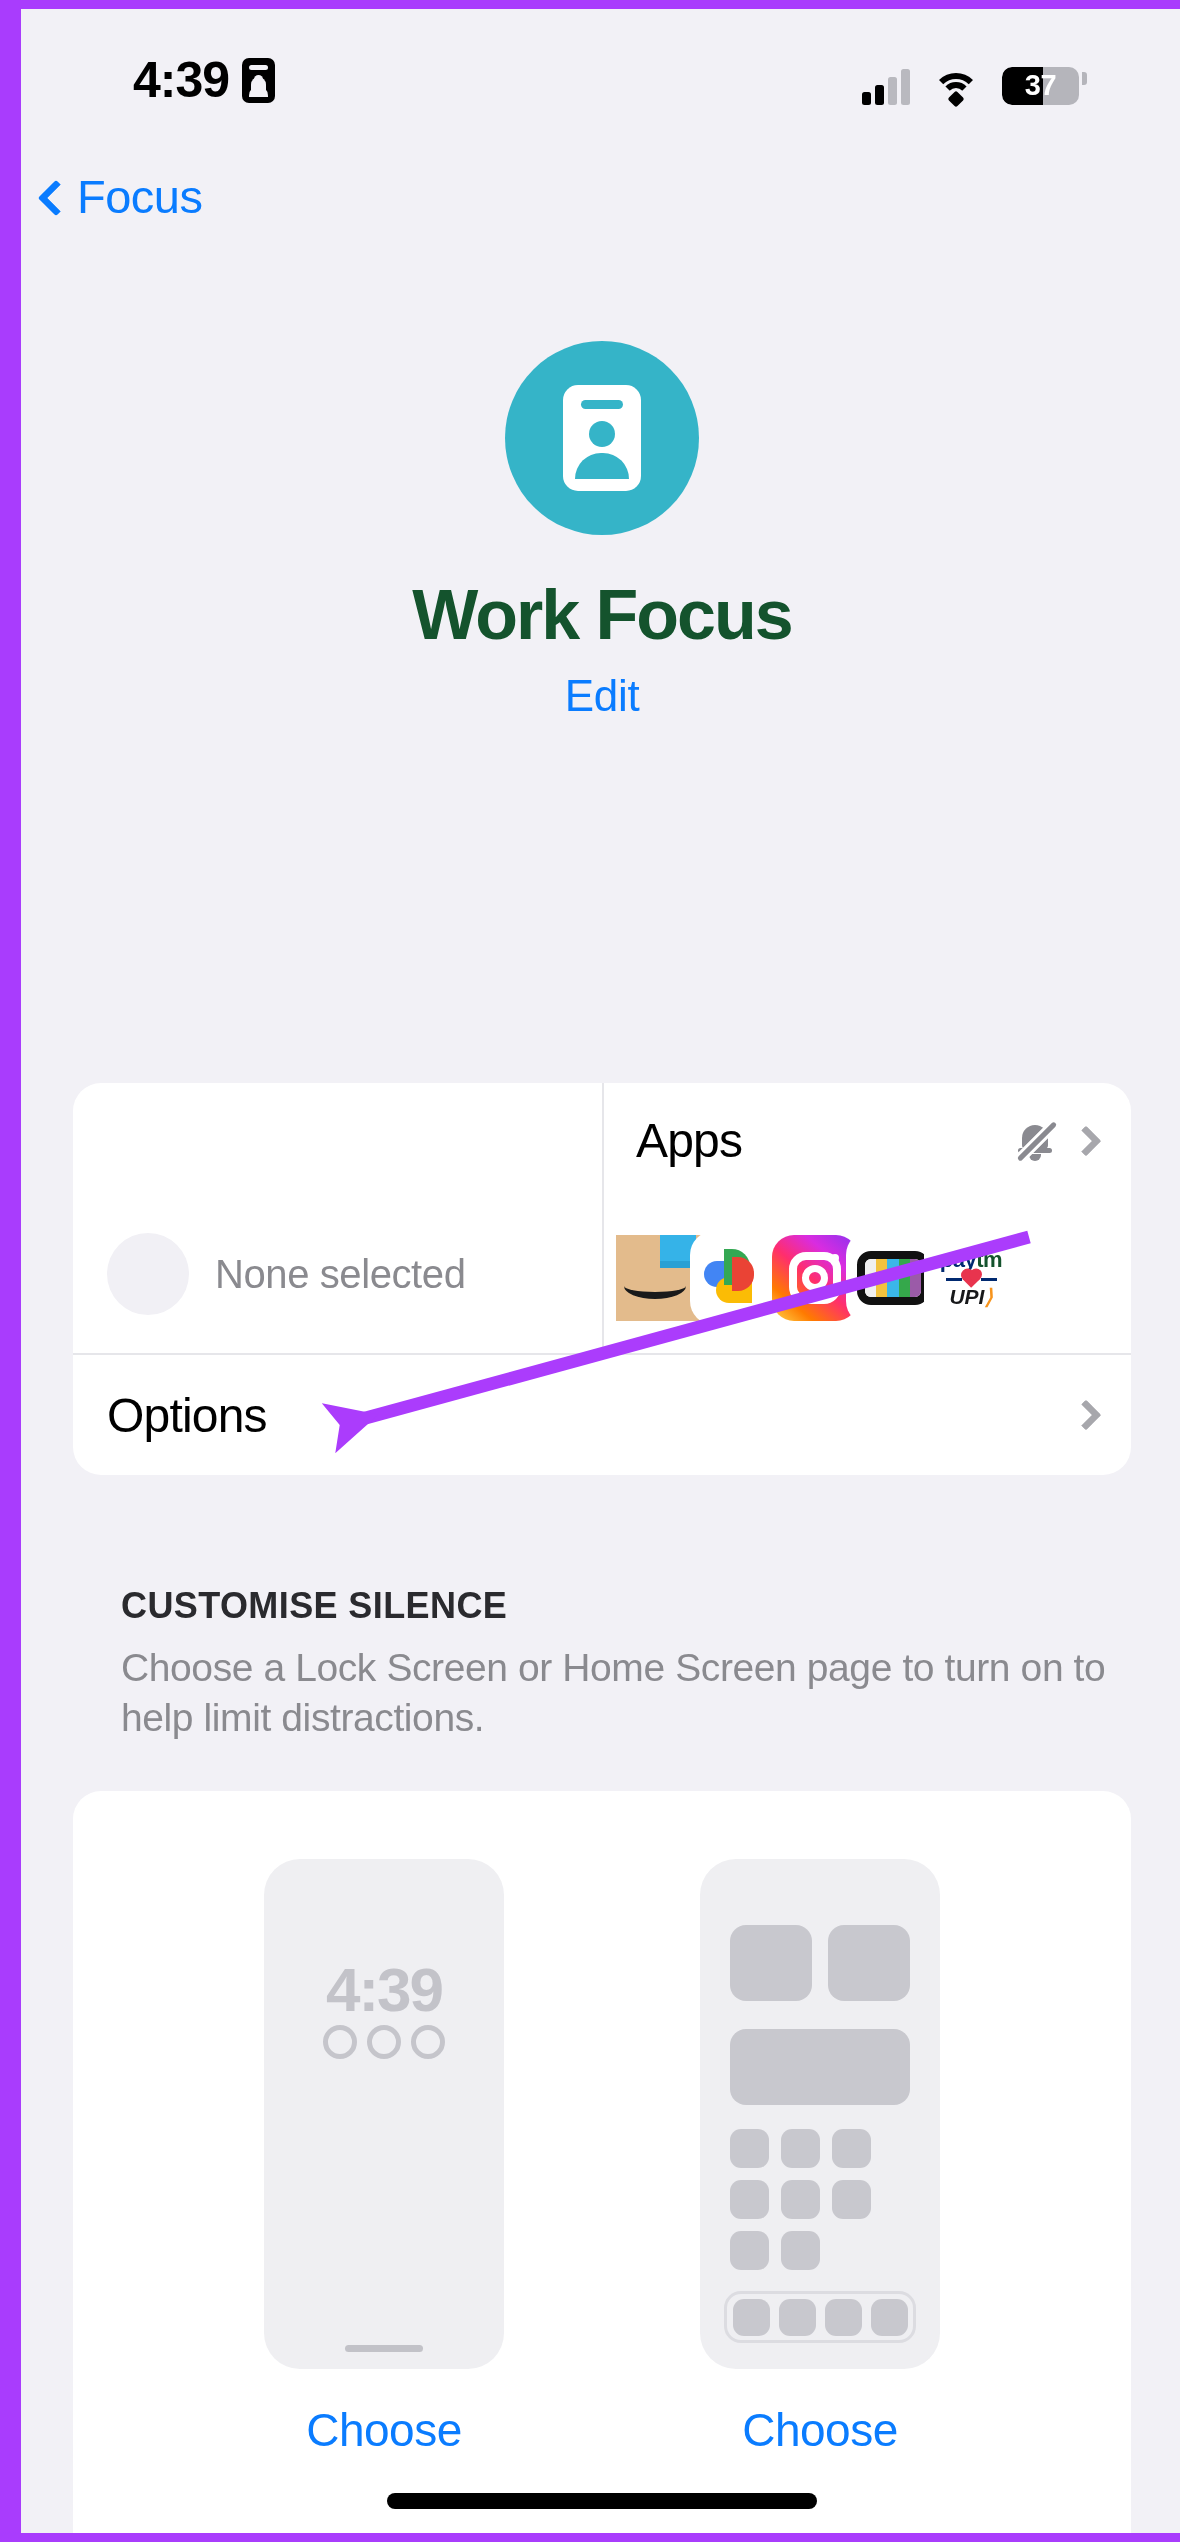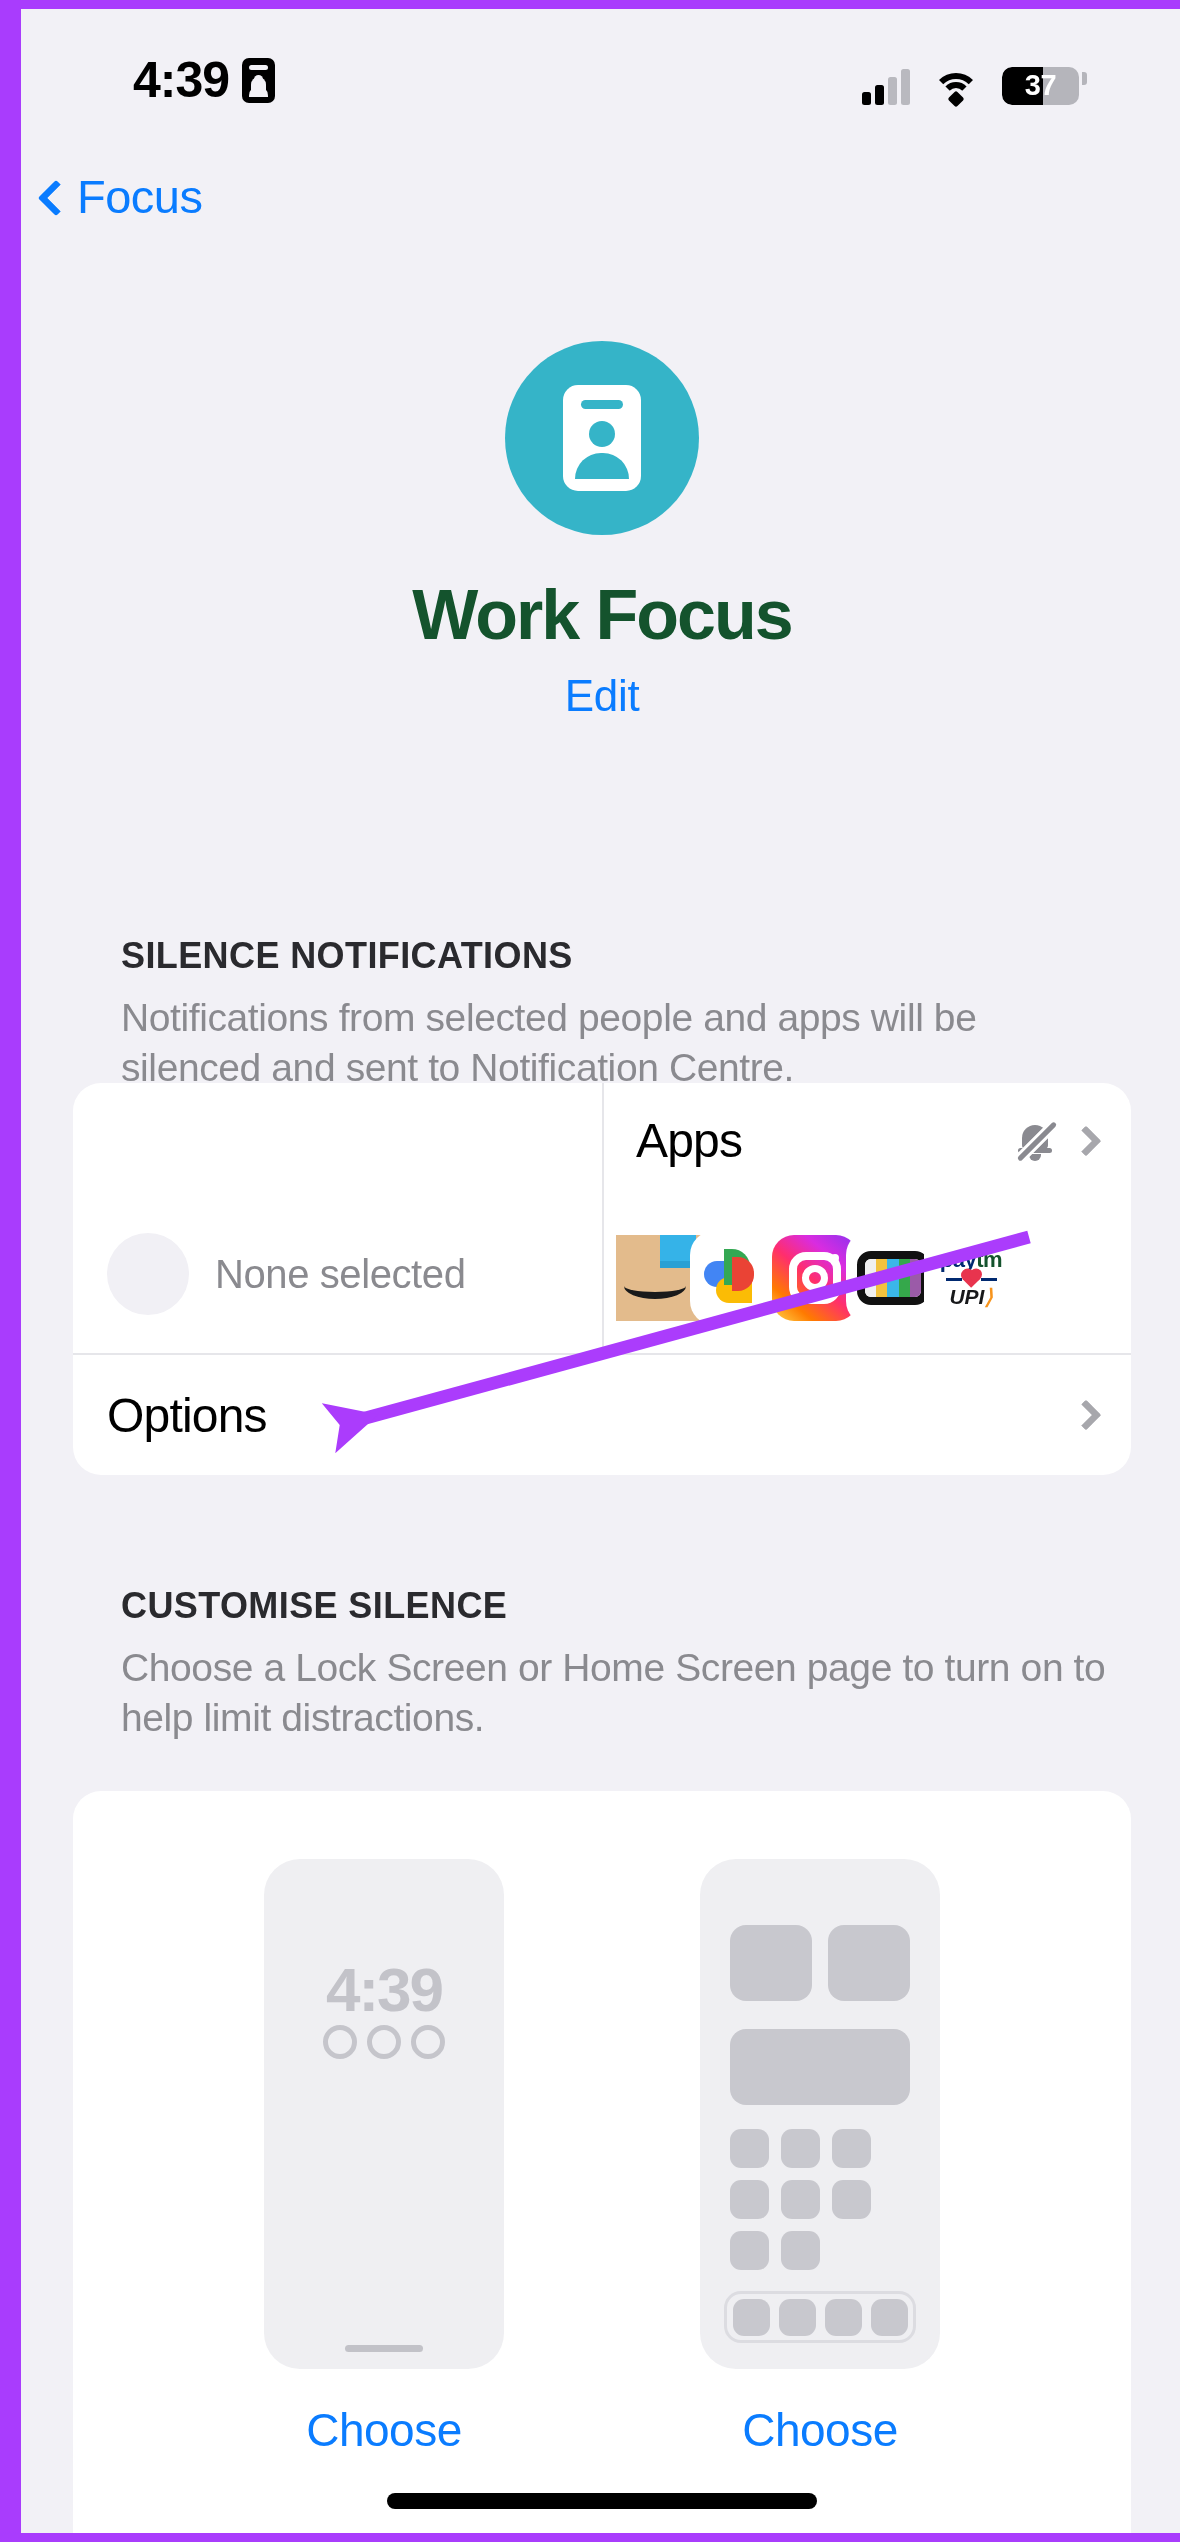--- a/index.html
+++ b/index.html
@@ -395,24 +395,20 @@
       <span class="badge-card">
         <span class="badge-slot"></span>
         <span class="badge-head"></span>
         <span class="badge-body"></span>
       </span>
     </div>
     <div id="focus-title">Work Focus</div>
     <div id="edit-link">Edit</div>
   </div>
 
-  <div class="section-header" style="top:926px;">
-    <div class="section-title">SILENCE NOTIFICATIONS</div>
-    <div class="section-desc">Notifications from selected people and apps will be silenced and sent to Notification Centre.</div>
-  </div>
 
   <div class="card" id="silence-card">
 
     <div id="split-row">
 
       <div class="split-half">
         <div id="people-status">
           <span id="people-avatar"></span>
           <span id="people-status-text">None selected</span>
         </div>

